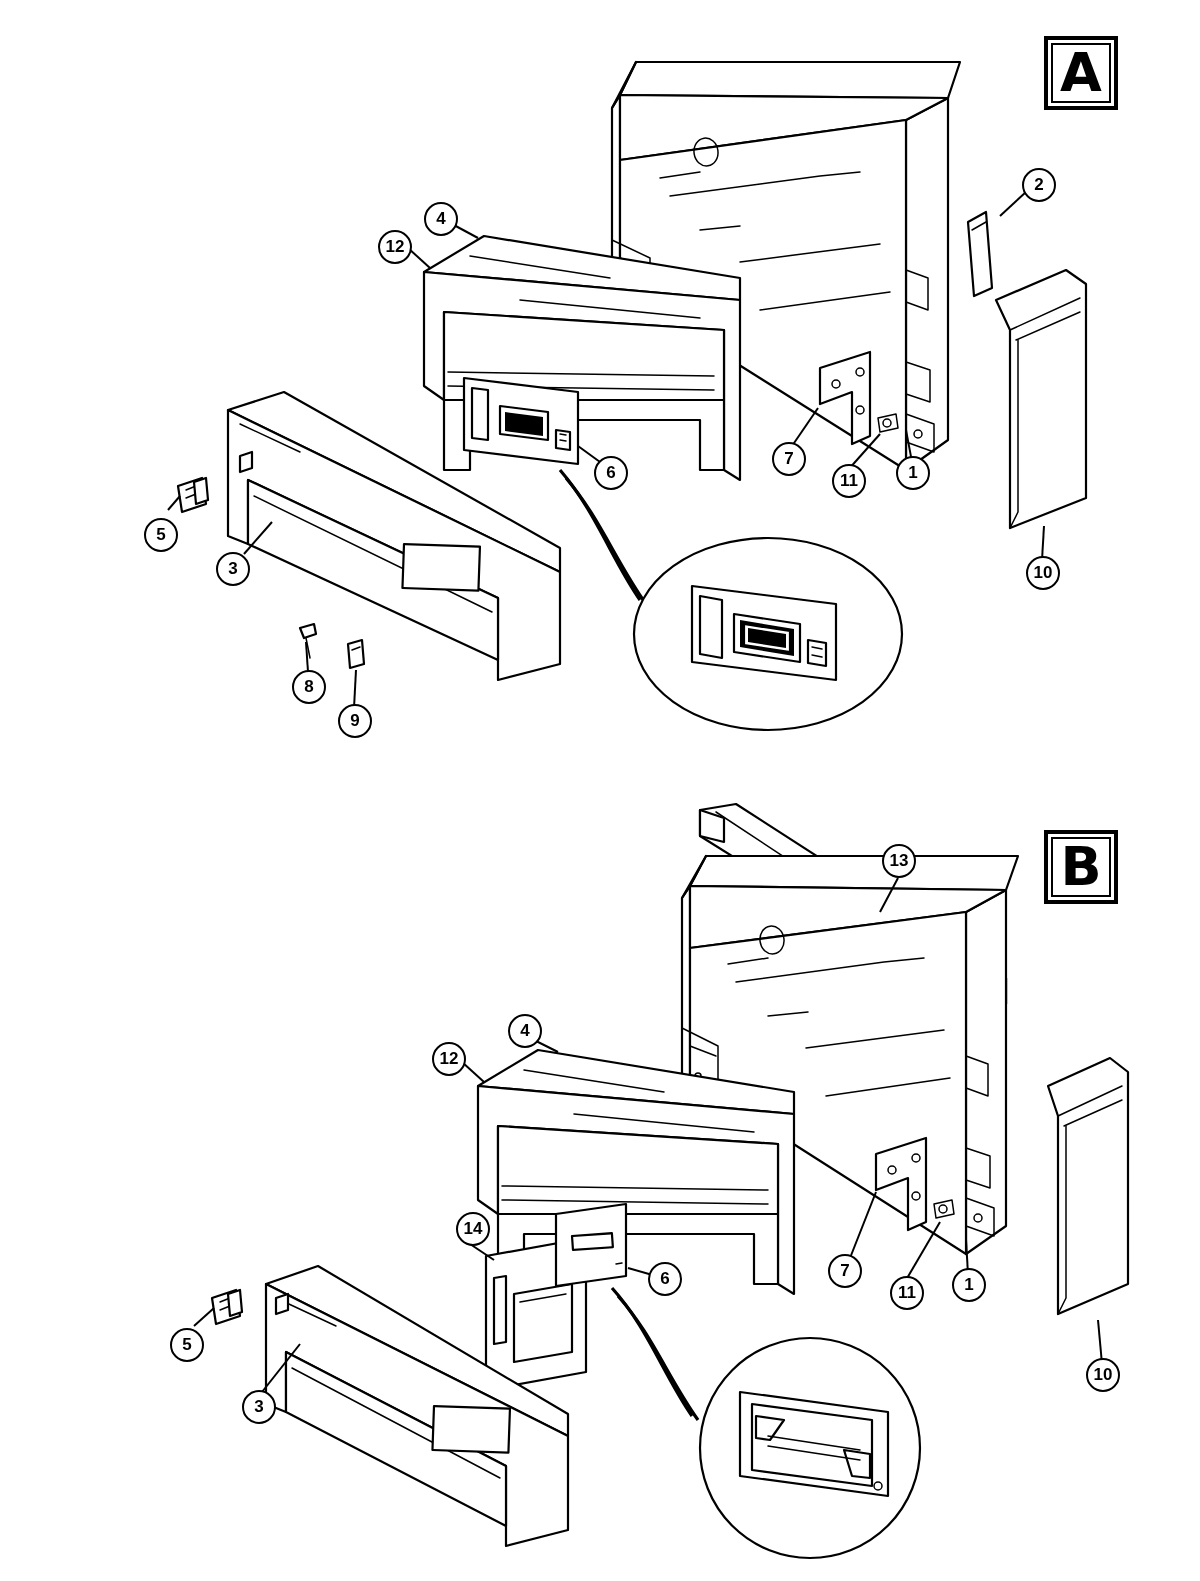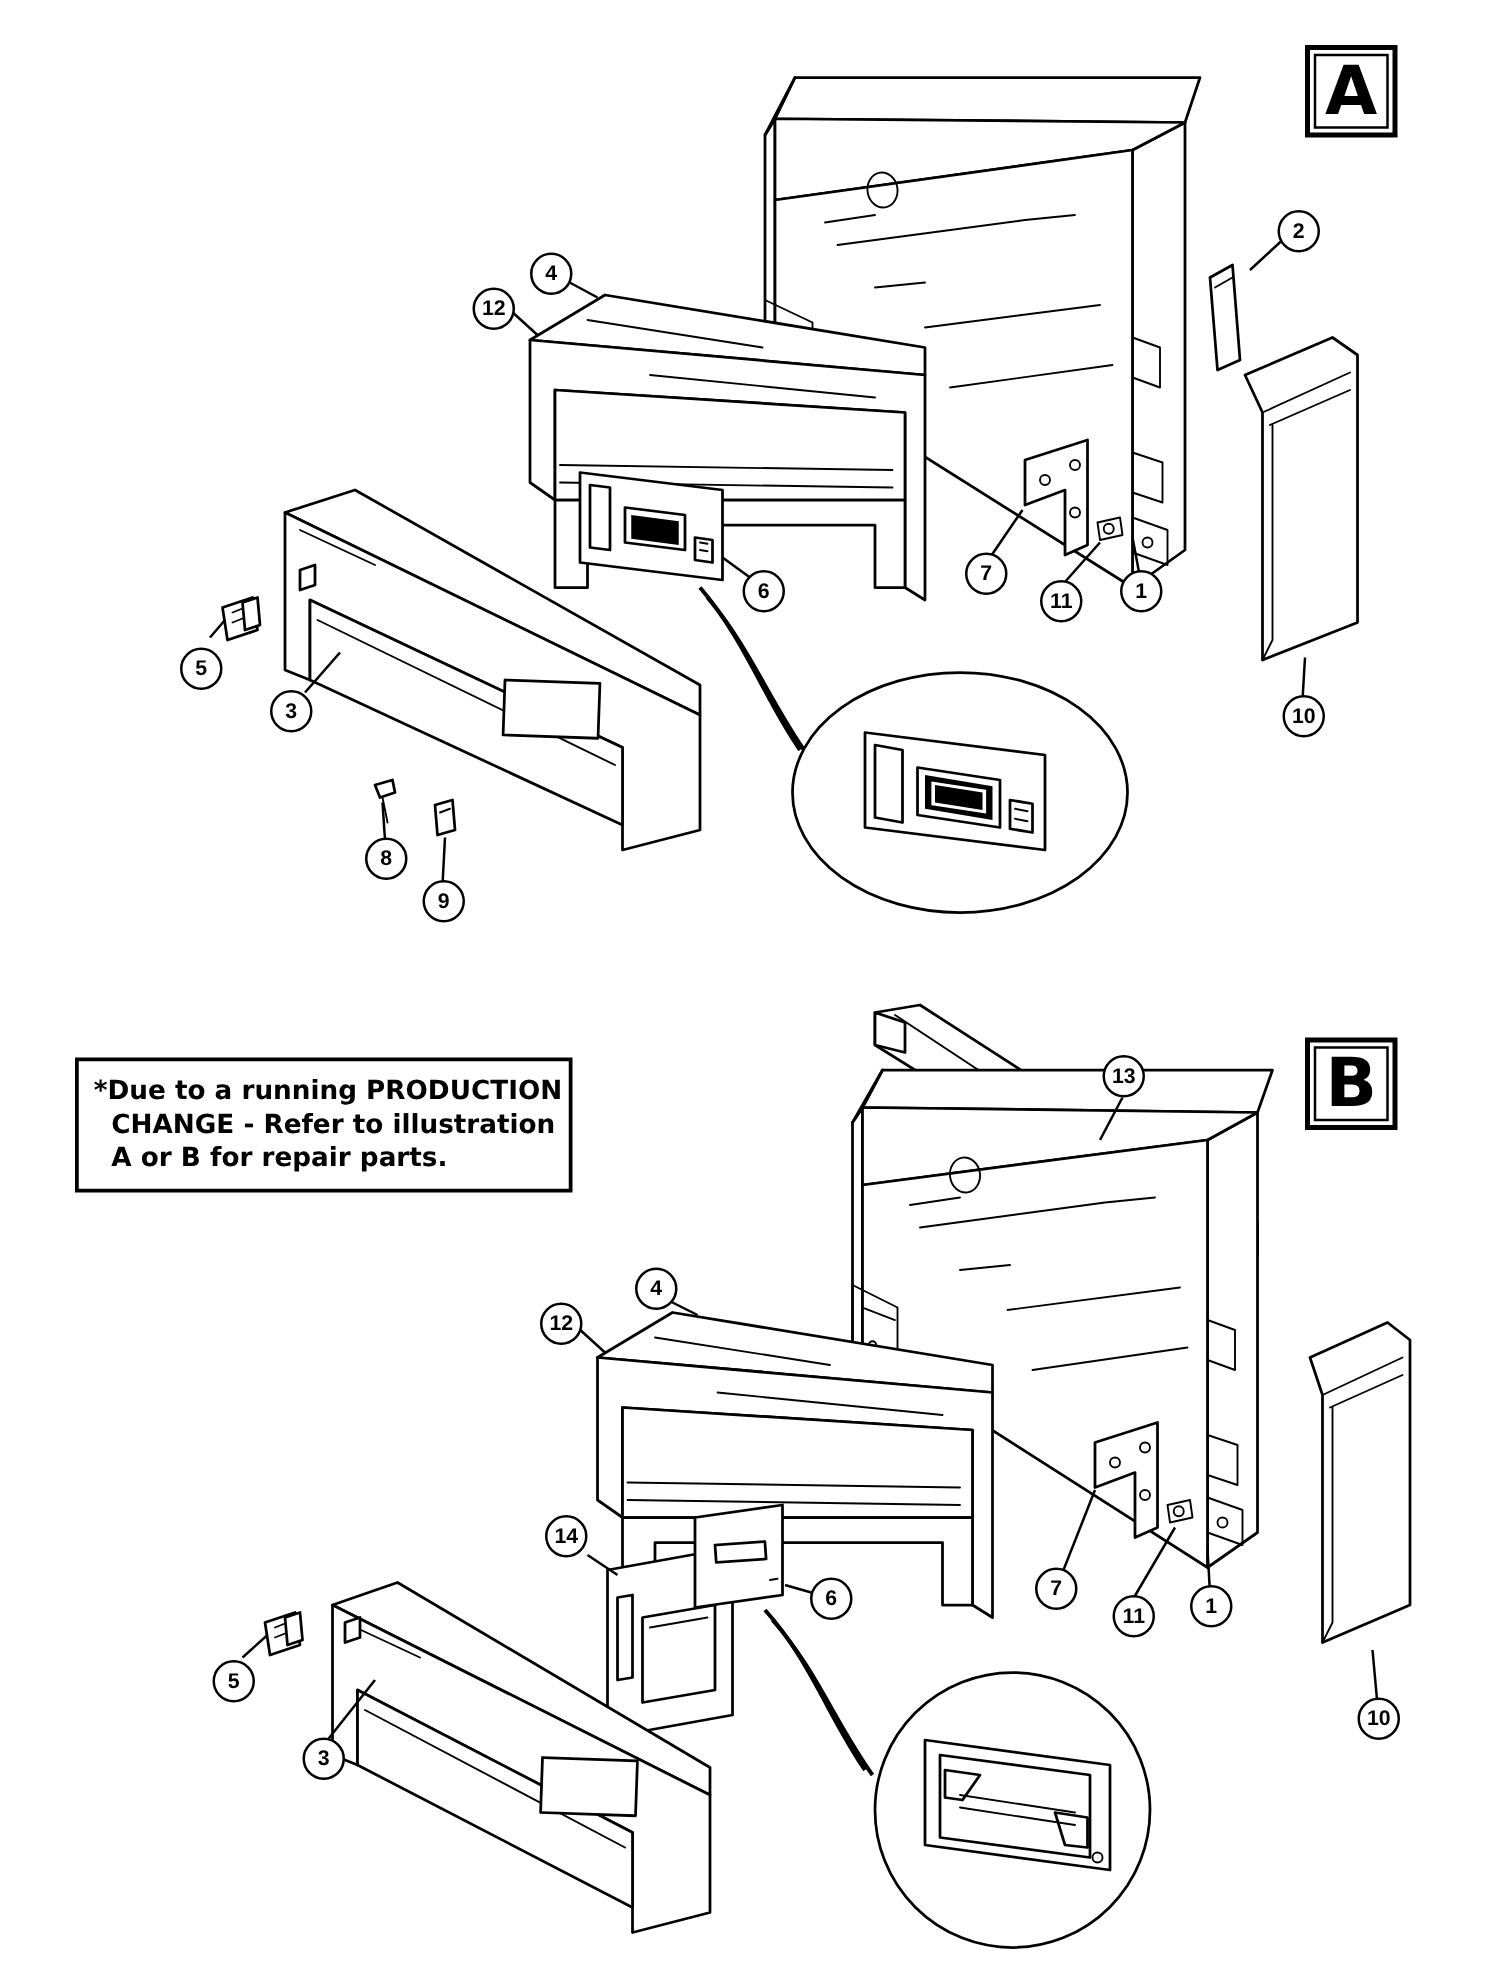--- a/index.html
+++ b/index.html
@@ -330,43 +330,38 @@
     <path class="lead" d="M906 1280 L940 1222"></path>
     <path class="lead" d="M968 1274 L966 1240"></path>
     <path class="lead" d="M1102 1364 L1098 1320"></path>
     <path class="lead" d="M194 1326 L214 1308"></path>
     <path class="lead" d="M262 1392 L300 1344"></path>
   </svg>
 
   <div class="panel-letter" style="left:1044px; top:36px;">A</div>
   <div class="panel-letter" style="left:1044px; top:830px;">B</div>
 
-  <div class="note-box" style="left:60px; top:846px; width:398px; height:108px;">
-    <div class="line">*Due to a running PRODUCTION</div>
-    <div class="line indent">CHANGE - Refer to illustration</div>
-    <div class="line indent">A or B for repair parts.</div>
-  </div>
 
   <div class="callout" style="left:424px; top:202px;">4</div>
   <div class="callout" style="left:378px; top:230px;">12</div>
   <div class="callout" style="left:1022px; top:168px;">2</div>
   <div class="callout" style="left:772px; top:442px;">7</div>
   <div class="callout" style="left:832px; top:464px;">11</div>
   <div class="callout" style="left:896px; top:456px;">1</div>
   <div class="callout" style="left:1026px; top:556px;">10</div>
   <div class="callout" style="left:594px; top:456px;">6</div>
   <div class="callout" style="left:144px; top:518px;">5</div>
   <div class="callout" style="left:216px; top:552px;">3</div>
   <div class="callout" style="left:292px; top:670px;">8</div>
   <div class="callout" style="left:338px; top:704px;">9</div>
 
   <div class="callout" style="left:882px; top:844px;text-align:center;">13</div>
   <div class="callout" style="left:508px; top:1014px;">4</div>
   <div class="callout" style="left:432px; top:1042px;">12</div>
-  <div class="callout" style="left:436px; top:1212px;">14</div>
+  <div class="callout" style="left:456px; top:1212px;">14</div>
   <div class="callout" style="left:648px; top:1262px;">6</div>
   <div class="callout" style="left:828px; top:1254px;">7</div>
   <div class="callout" style="left:890px; top:1276px;">11</div>
   <div class="callout" style="left:952px; top:1268px;">1</div>
   <div class="callout" style="left:1086px; top:1358px;">10</div>
   <div class="callout" style="left:170px; top:1328px;">5</div>
   <div class="callout" style="left:242px; top:1390px;">3</div>
 
 </div>
 

